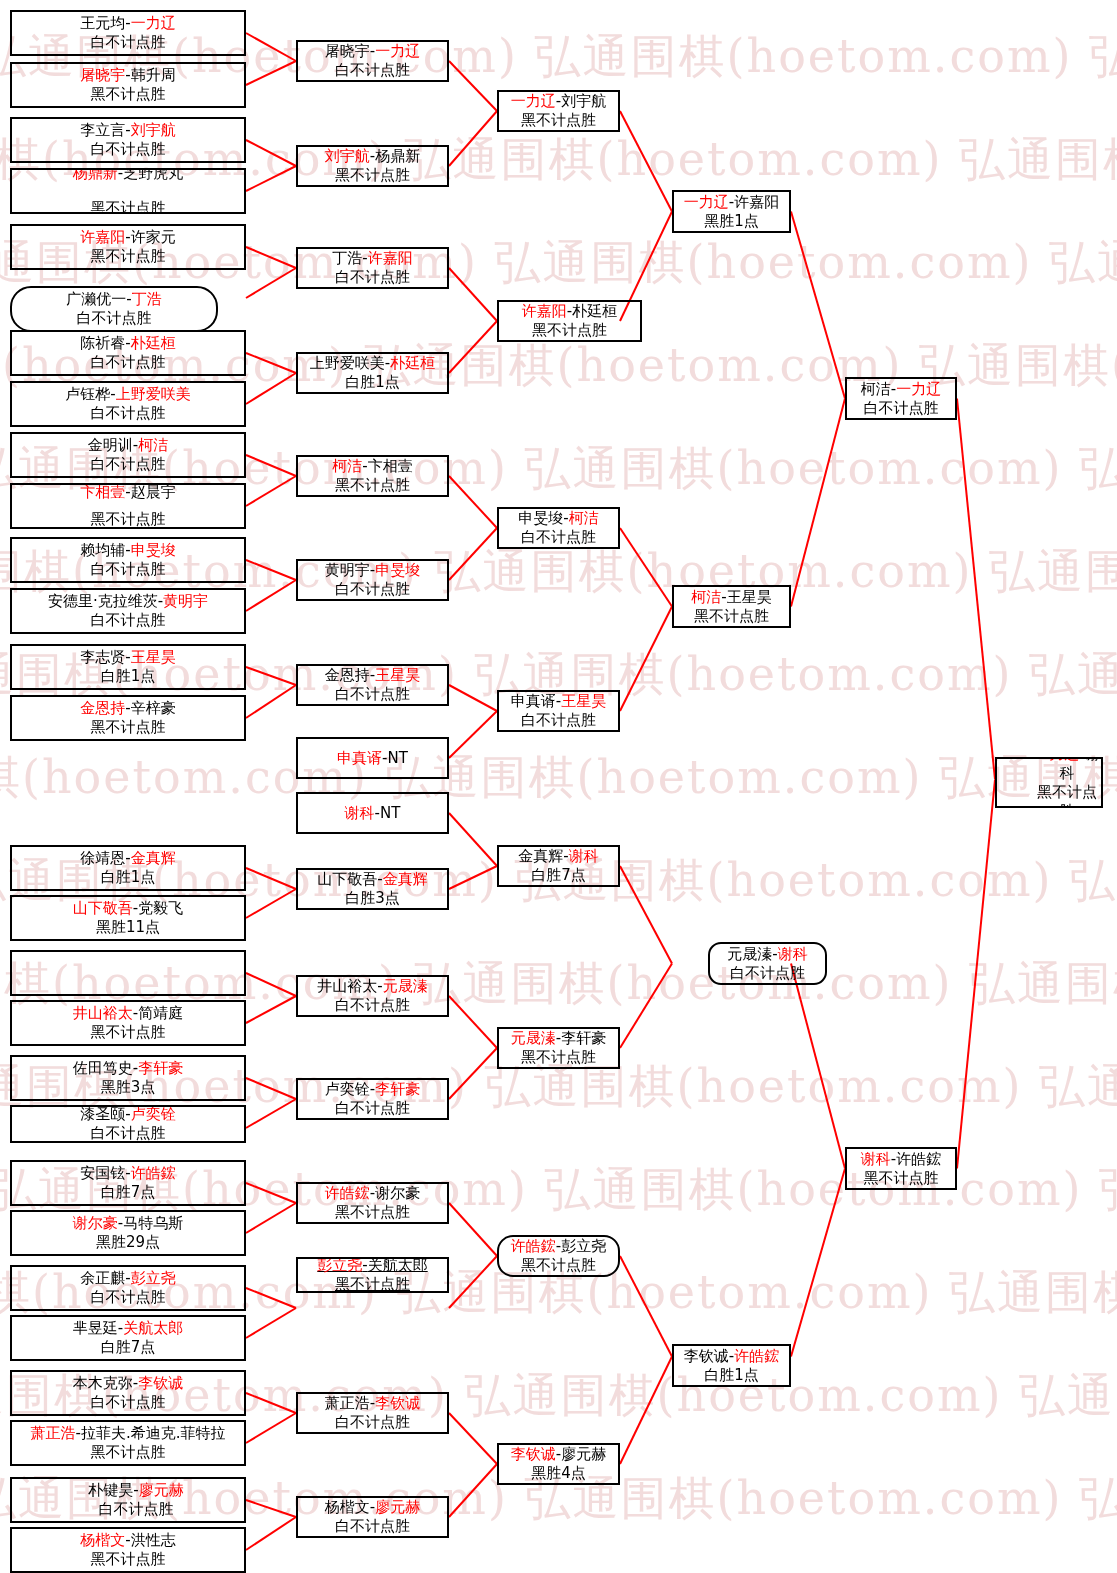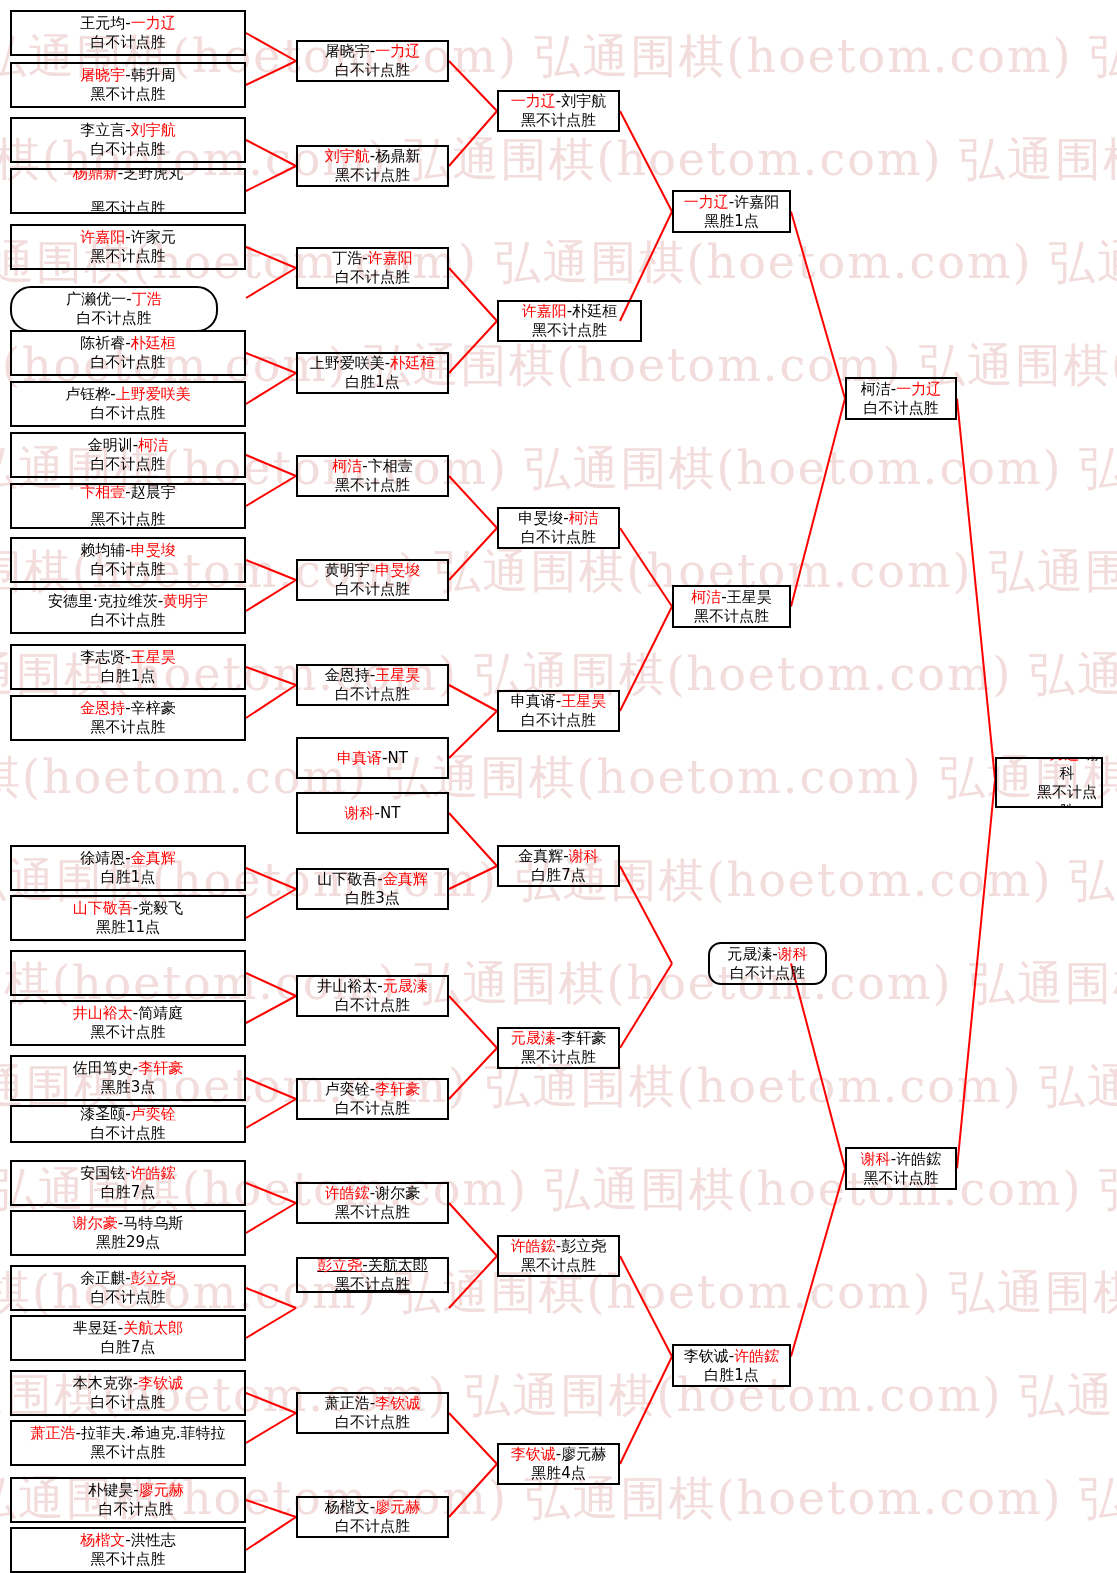--- a/index.html
+++ b/index.html
@@ -316,21 +316,21 @@
         <div class="result">白不计点胜</div>
       </div>
       <div class="match-box" style="left: 497px; top: 845px; width: 123px; height: 42px;">
         <div class="players"><span>金真辉</span><span>-</span><span class="hl">谢科</span></div>
         <div class="result">白胜7点</div>
       </div>
       <div class="match-box" style="left: 497px; top: 1027px; width: 123px; height: 42px;">
         <div class="players"><span class="hl">元晟溱</span><span>-</span><span>李轩豪</span></div>
         <div class="result">黑不计点胜</div>
       </div>
-      <div class="match-box" style="left: 497px; top: 1235px; width: 123px; height: 42px;">
+      <div class="match-box" style="left: 497px; top: 1235px; width: 123px; height: 42px; border-radius: 16px;">
         <div class="players"><span class="hl">许皓鋐</span><span>-</span><span>彭立尧</span></div>
         <div class="result">黑不计点胜</div>
       </div>
       <div class="match-box" style="left: 497px; top: 1443px; width: 123px; height: 42px;">
         <div class="players"><span class="hl">李钦诚</span><span>-</span><span>廖元赫</span></div>
         <div class="result">黑胜4点</div>
       </div>
       <div class="match-box" style="left: 672px; top: 190px; width: 119px; height: 43px;">
         <div class="players"><span class="hl">一力辽</span><span>-</span><span>许嘉阳</span></div>
         <div class="result">黑胜1点</div>

